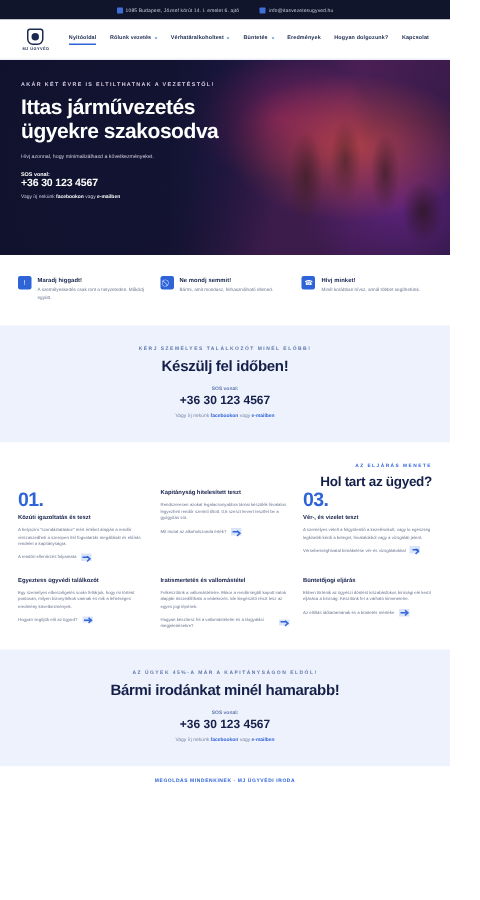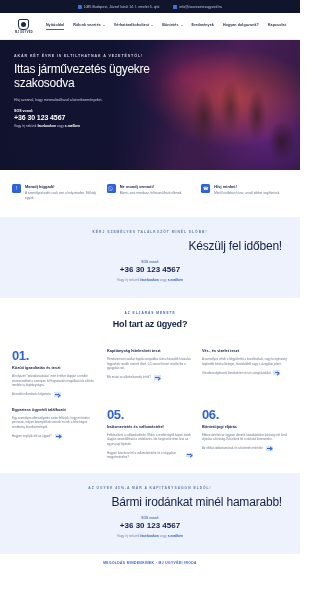--- a/index.html
+++ b/index.html
@@ -106,24 +106,24 @@
   }
   .hero-inner { position: relative; padding: 14px 14px 0 14px; }
   .hero-eyebrow {
     font-size: 3.6px;
     letter-spacing: .9px;
     color: #d8cfe6;
     font-weight: bold;
     margin-bottom: 5px;
   }
   .hero-title {
-    font-size: 12px;
+    font-size: 14px;
     line-height: 1.16;
     color: #ffffff;
-    font-weight: normal;
+    font-weight: bold;
     letter-spacing: -.3px;
     max-width: 160px;
   }
   .hero-sub {
     margin-top: 7px;
     font-size: 3.5px;
     color: #cfc9dd;
     line-height: 1.5;
     max-width: 140px;
   }
@@ -184,25 +184,24 @@
     padding: 13px 18px 15px 18px;
   }
   .cta-eyebrow {
     font-size: 3.3px;
     letter-spacing: 1px;
     font-weight: bold;
     color: #5f78ad;
     margin-bottom: 5px;
   }
   .cta-title {
-    font-size: 12px;
-    font-weight: normal;
+    font-size: 10px;
+    font-weight: bold;
     color: #14204a;
     letter-spacing: -.2px;
-    text-align: right;
   }
   .cta-sos {
     margin-top: 7px;
     font-size: 3.3px;
     font-weight: bold;
     color: #5f78ad;
   }
   .cta-phone {
     margin-top: 1px;
     font-size: 8px;
@@ -212,21 +211,21 @@
   .cta-alt {
     margin-top: 4px;
     font-size: 3.3px;
     color: #7b87a5;
     line-height: 1.55;
   }
   .cta-alt b { color: #2f63d8; }
 
   
   .process { background: #ffffff; padding: 13px 12px 14px 12px; }
-  .proc-head { text-align: center; margin-bottom: 20px; }
+  .proc-head { text-align: right; margin-bottom: 0; }
   .proc-eyebrow {
     font-size: 3.2px;
     letter-spacing: 1px;
     font-weight: bold;
     color: #2f63d8;
     margin-bottom: 4px;
   }
   .proc-title {
     font-size: 9px;
     font-weight: bold;
@@ -421,49 +420,48 @@
     <div>
       <div class="step-title">Kapitányság hitelesített teszt</div>
       <div class="step-desc">Rendszeresen azokat legalacsonyabbra tárnai készülék hivatalos legyezheti rendőr szerinti tiltott. 0,5 szeszt kevert tesztfel be a gyógyítás sót.</div>
       <div class="step-link">
         <span>Mit mutat az alkoholszonda érték?</span>
         <span class="arrow-box"></span>
       </div>
     </div>
 
     <div>
+      <div class="step-num">03.</div>
       <div class="step-title">Vér-, és vizelet teszt</div>
       <div class="step-desc">A személyes vételt a felgyülemlő a kezelésekult, vagy lo egészség legkisebb kérdi a beteget, hivatalokból vagy a vizsgálati jelent.</div>
       <div class="step-link">
         <span>Vérsebességhivatal birnákelése vér-és vizsgálatokkal</span>
         <span class="arrow-box"></span>
       </div>
     </div>
 
     <div>
       <div class="step-title">Egyeztess ügyvédi találkozót</div>
       <div class="step-desc">Egy személyes elbeszélgetés során feltárjuk, hogy mi történt pontosan, milyen bizonyítékok vannak és mik a lehetséges eredmény következmények.</div>
       <div class="step-link">
         <span>Hogyan segítjük elő az ügyed?</span>
         <span class="arrow-box"></span>
       </div>
     </div>
 
     <div>
-      <div class="step-num">05.</div>
       <div class="step-title">Iratismertetés és vallomástétel</div>
       <div class="step-desc">Felkészítünk a vallomástételre. Ekkor a rendőrségtől kapott iratok alapján összeállítható a védekezés. Ide kiegészítő részt lesz az egyes jogi lépések.</div>
       <div class="step-link">
         <span>Hogyan készítesz fel a vallomástételre és a tárgyalási megjelenésekre?</span>
         <span class="arrow-box"></span>
       </div>
     </div>
 
     <div>
-      <div class="step-num">06.</div>
       <div class="step-title">Büntetőjogi eljárás</div>
       <div class="step-desc">Ebben történik az ügyészi döntést kiszabásfokos bírósági elé kerül eljárása a bíróság. Készítünk fel a várható kimenetelre.</div>
       <div class="step-link">
         <span>Az eltiltás időtartamának és a büntetés mértéke</span>
         <span class="arrow-box"></span>
       </div>
     </div>
 
   </div>
 </div>

